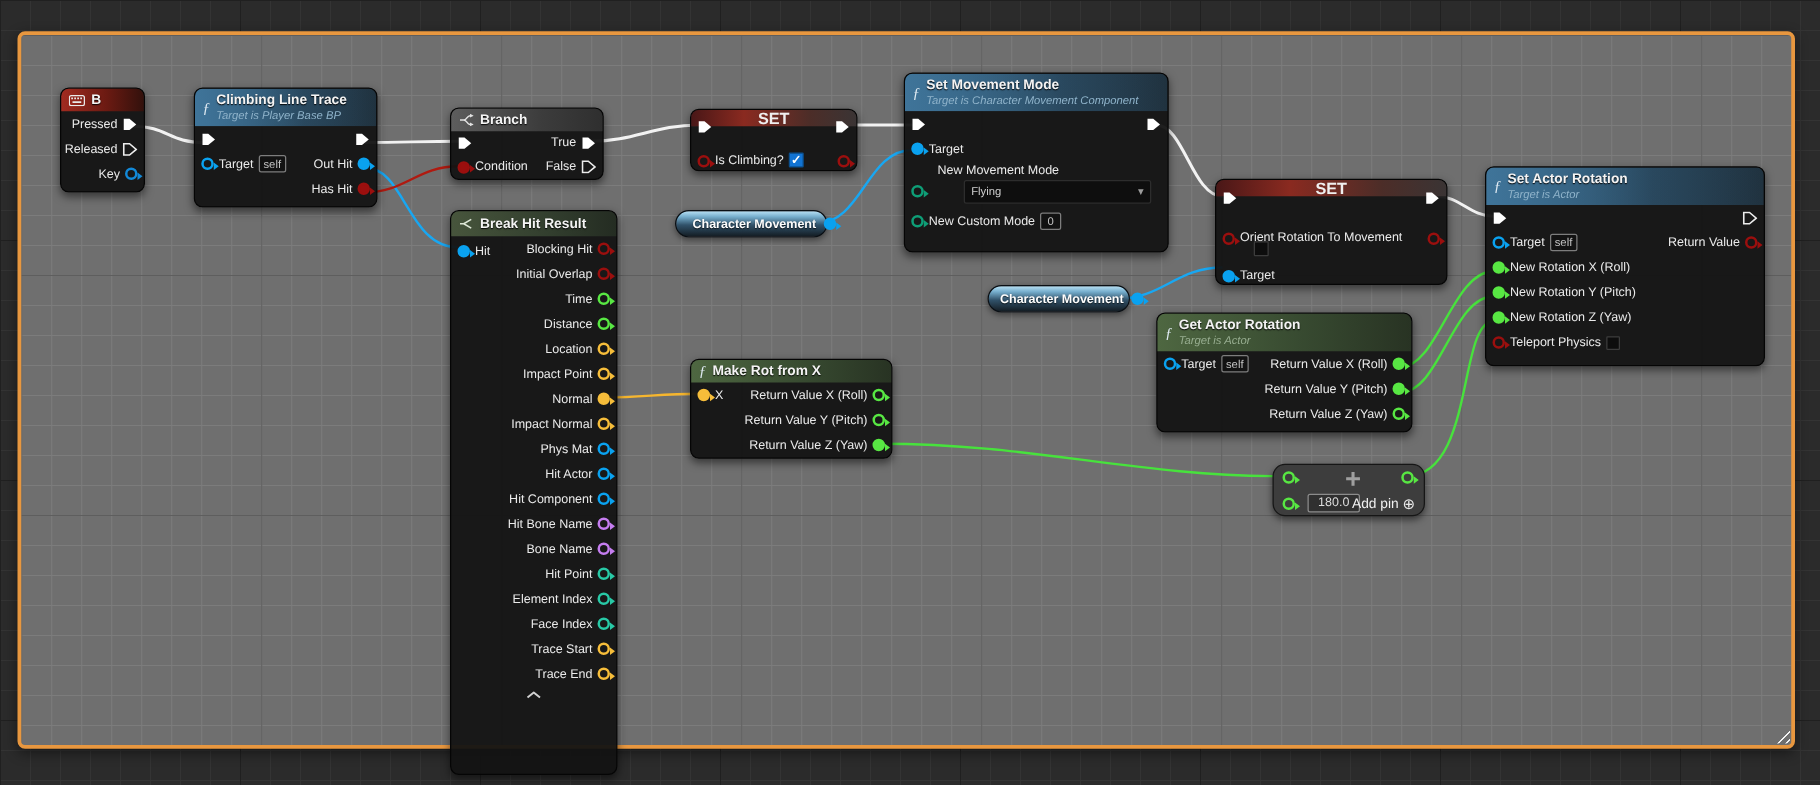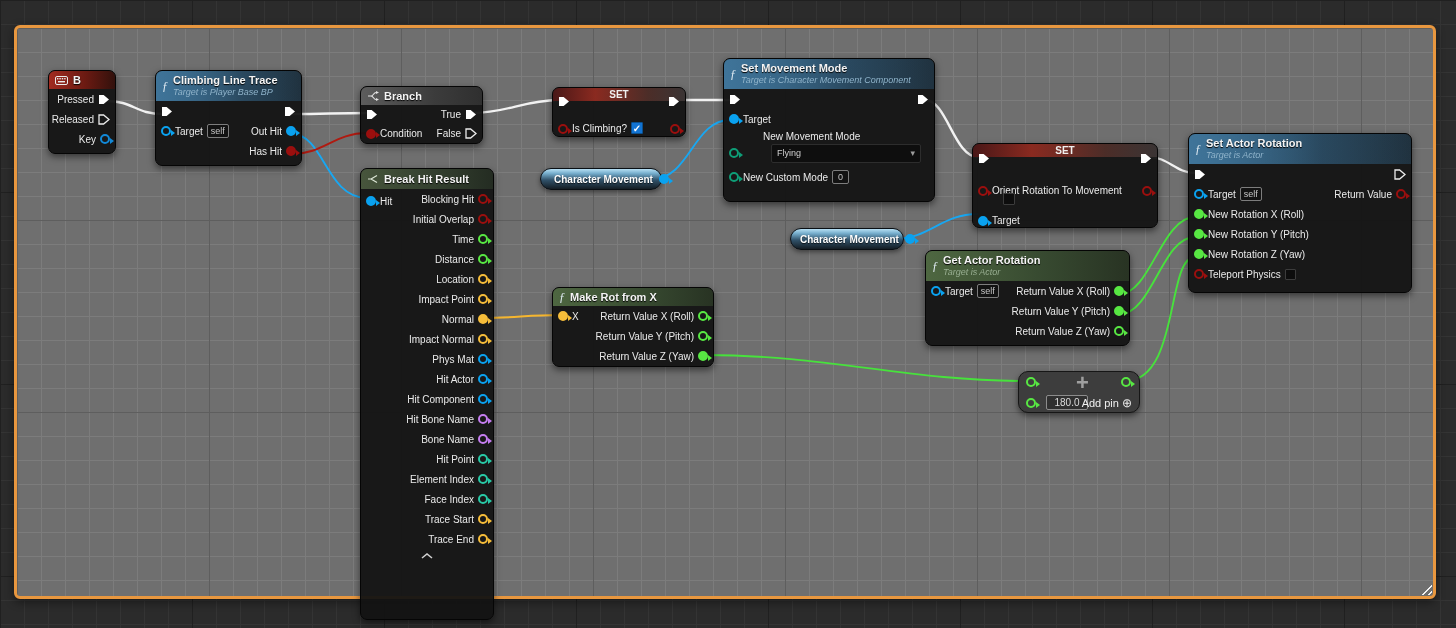--- a/index.html
+++ b/index.html
@@ -46,21 +46,21 @@
     border:1px solid #050505;border-radius:7px;box-sizing:border-box;
     box-shadow:0 3px 7px rgba(0,0,0,.5);color:#e4e4e4;}
   .hdr{display:flex;align-items:center;gap:5px;padding:3px 8px 3px 6px;
     border-radius:6px 6px 0 0;min-height:14px;}
   .hdr-blue{background:linear-gradient(90deg,#3f7499 0%,#2e567630 60%,#1c2e3e00 100%),linear-gradient(90deg,#35617f,#20323f);}
   .hdr-green{background:linear-gradient(90deg,#4e6741,#384b31 55%,#283323);}
   .hdr-darkgreen{background:linear-gradient(90deg,#47553c,#323e2e 60%,#242c22);}
   .hdr-event{background:linear-gradient(90deg,#a12b20,#6b1a12 55%,#32110c);}
   .hdr-gray{background:linear-gradient(90deg,#5d5d5d,#3c3c3c 60%,#2f2f2f);}
   .hdr-set{display:block;text-align:center;height:13px;line-height:13px;
-    font-size:10px;font-weight:bold;color:#efefef;border-radius:6px 6px 0 0;
+    font-size:13px;font-weight:bold;color:#efefef;border-radius:6px 6px 0 0;
     background:linear-gradient(90deg,#491717,#8a2a20 32%,#4c2d28 72%,#3a3434);}
   .title{font-size:11px;font-weight:bold;color:#f4f4f4;text-shadow:0 1px 1px #000;white-space:nowrap;}
   .subtitle{font-size:9px;font-style:italic;white-space:nowrap;}
   .sub-blue{color:#8fb3ca;}
   .sub-green{color:#97ad90;}
   .fx{font-size:12px;font-style:italic;font-family:"Liberation Serif",serif;
     color:#dfeaf2;line-height:10px;}
   .hdr-text{display:flex;flex-direction:column;line-height:12px;}
 
   .row{display:flex;align-items:center;height:20px;padding:0 5px;gap:4px;}
@@ -287,21 +287,21 @@
       <span class="rside execpin">
           <svg width="12" height="11" viewBox="0 0 12 11">
             <path d="M1 1 h4.6 L11 5.5 L5.6 10 H1 z" fill="#fff"></path>
           </svg>
         </span>
     </div>
     <div class="row">
       <span class="pin c-object filled"></span>
       <span class="plabel">Target</span>
     </div>
-    <div class="row" style="height:14px;padding-left:39px;">
+    <div class="row" style="height:14px;padding-left:26px;">
       <span class="plabel">New Movement Mode</span>
     </div>
     <div class="row" style="height:20px;gap:32px;">
       <span class="pin c-byte"></span>
       <span class="dropdown">
         <span>Flying</span>
         <span class="chev">▾</span>
       </span>
     </div>
     <div class="row" style="margin-top:4px;">

